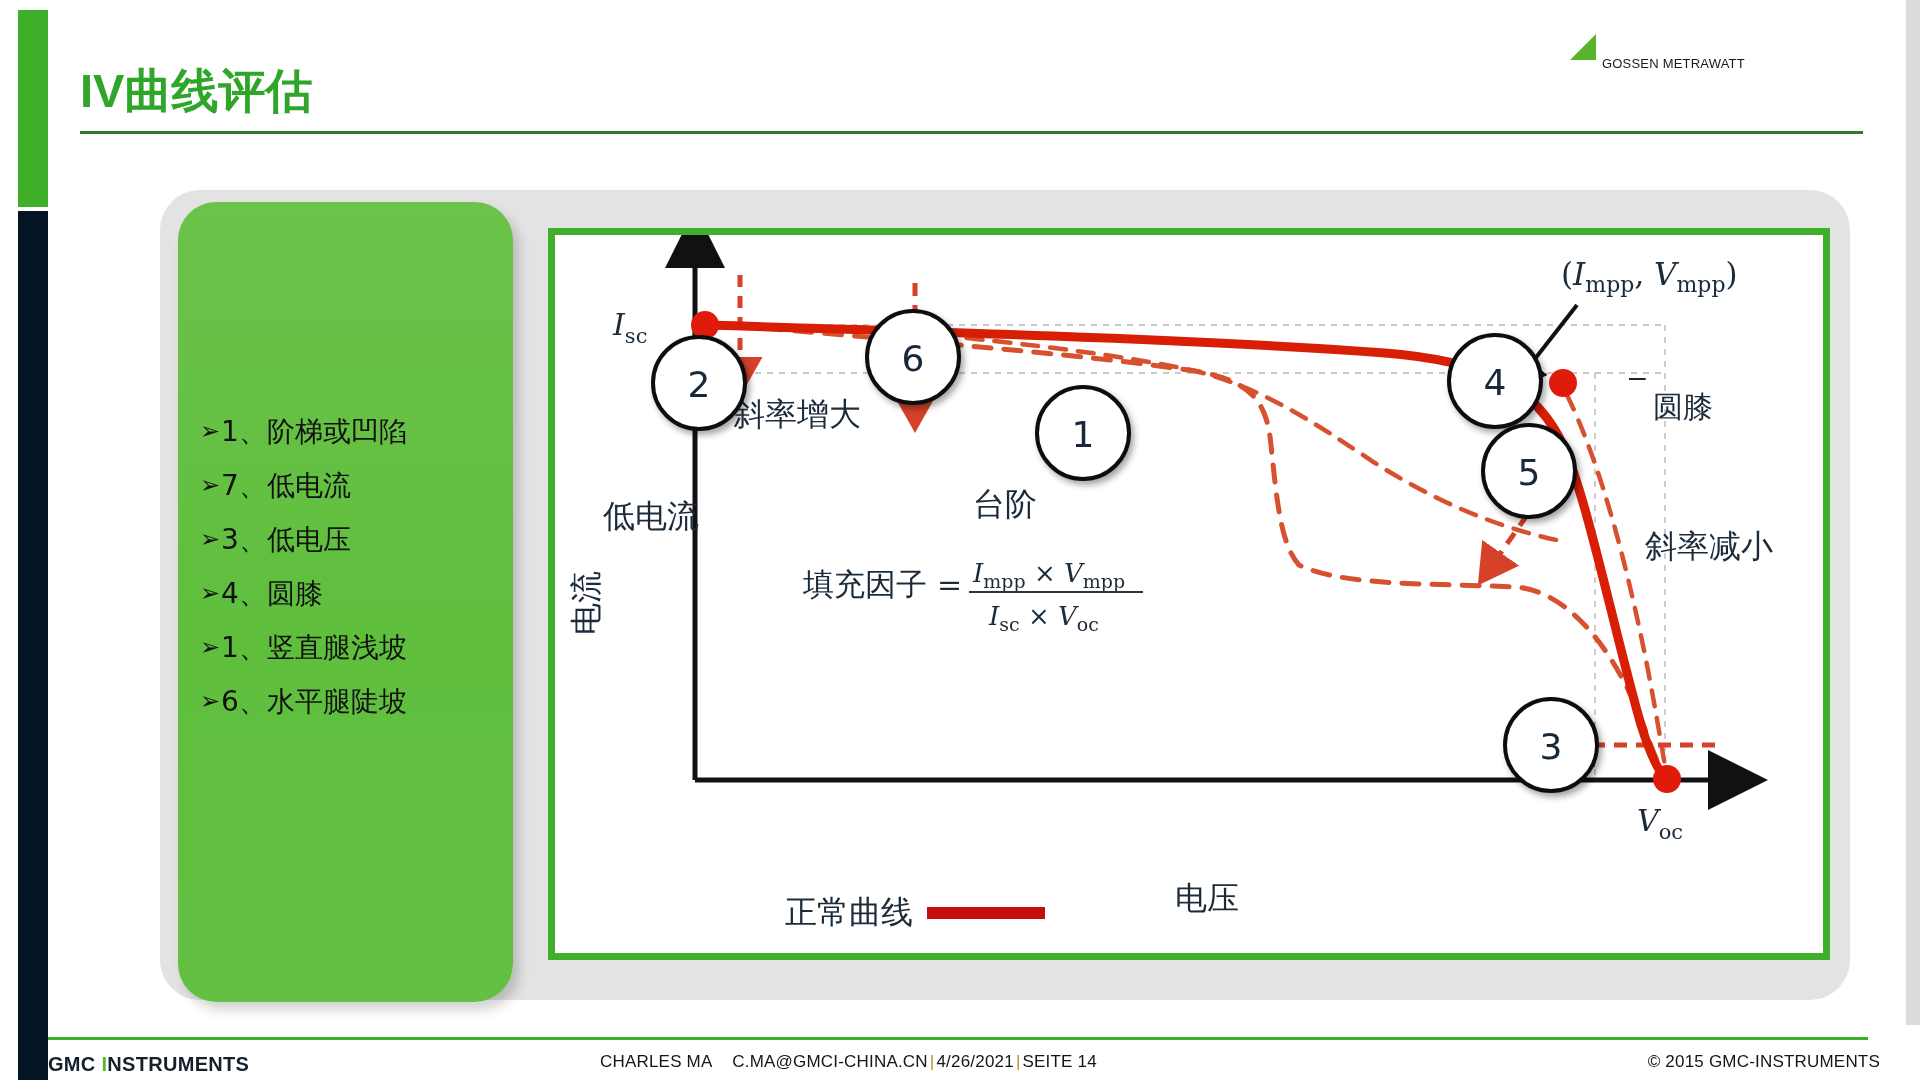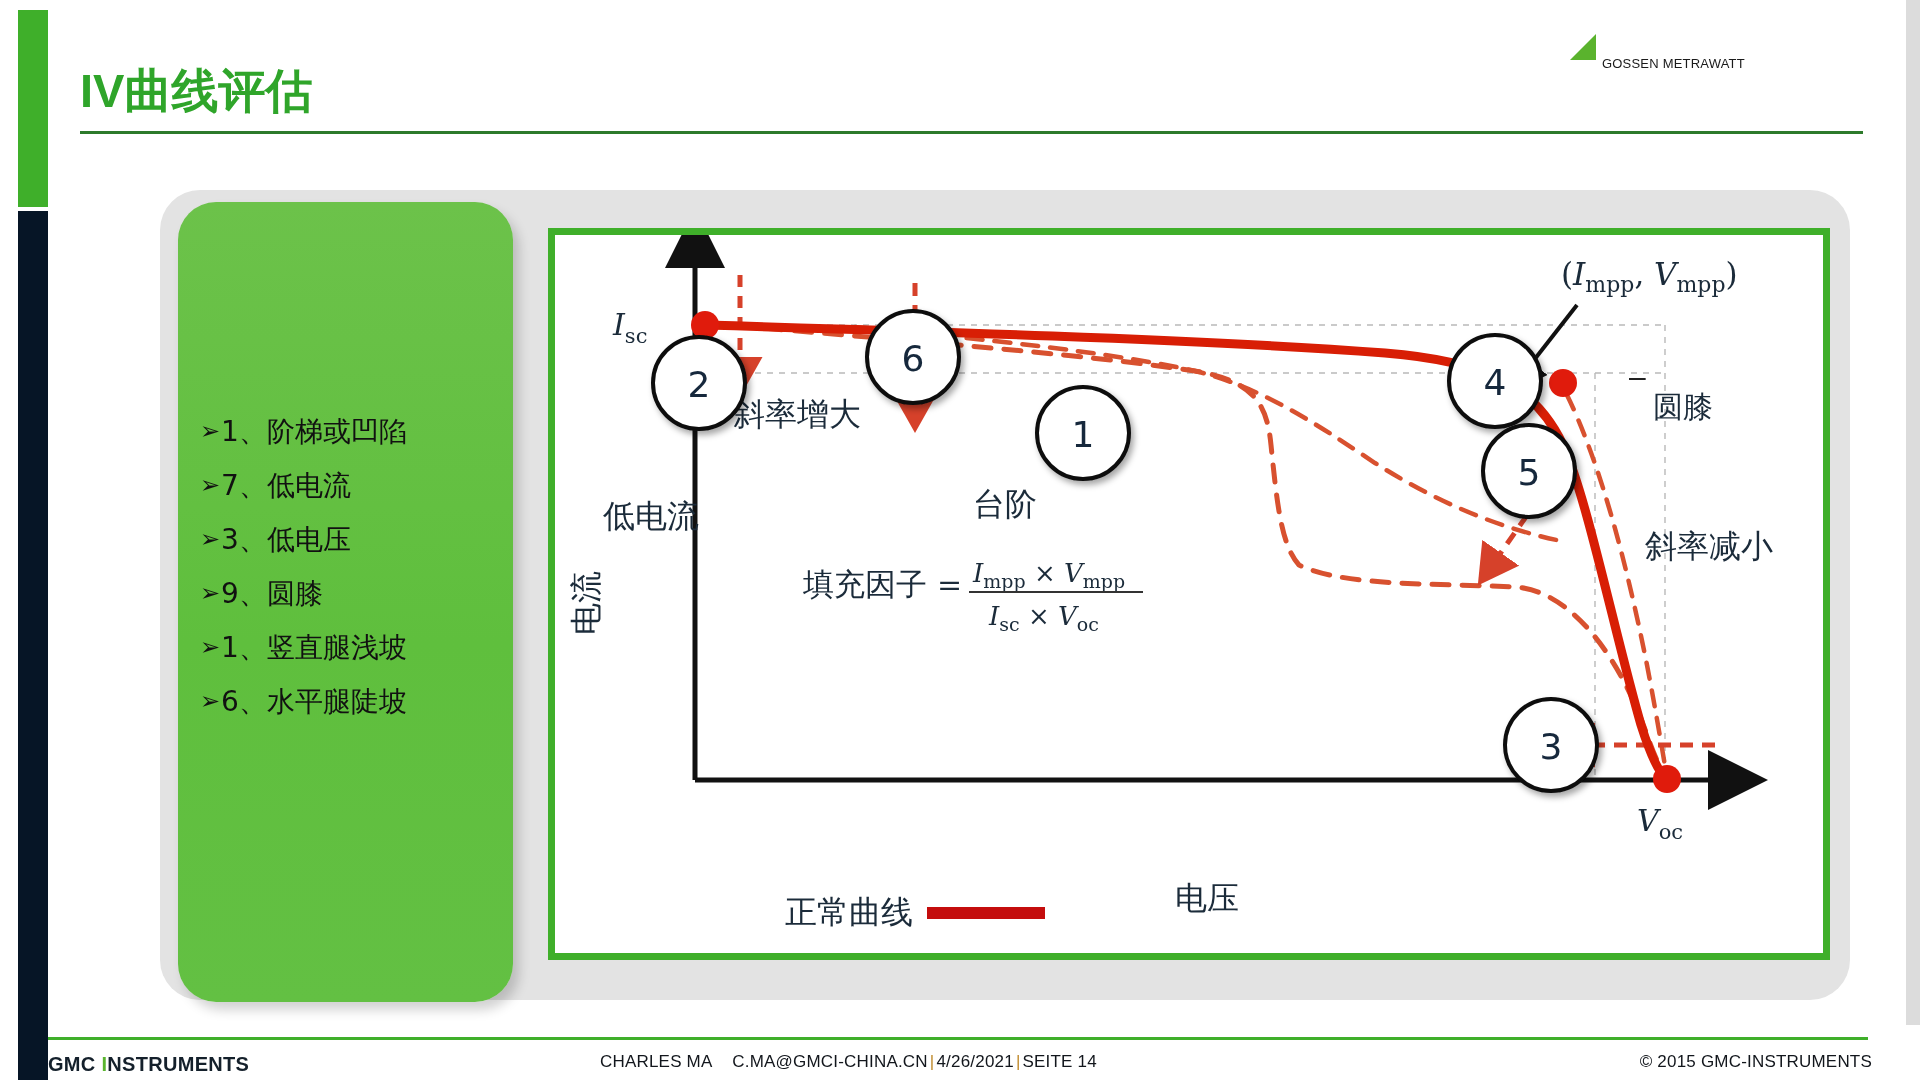--- a/index.html
+++ b/index.html
@@ -91,21 +91,21 @@
     position:absolute; left:48px; top:1053px;
     font-size:20px; font-weight:bold; color:#14202b; letter-spacing:.3px;
   }
   .footer-left .g { color:#5ab52f; }
   .footer-center {
     position:absolute; left:600px; top:1052px;
     font-size:17px; color:#12161c; letter-spacing:.2px; white-space:nowrap;
   }
   .footer-center .sep { color:#c08a2b; padding:0 2px; }
   .footer-right {
-    position:absolute; right:48px; top:1052px;
+    position:absolute; right:40px; top:1052px;
     font-size:17px; color:#12161c; letter-spacing:.2px; white-space:nowrap;
   }
 
   
   .cz { font-family:"DejaVu Sans","Liberation Sans",sans-serif; fill:#1b2b3a; }
   .cm { font-family:"DejaVu Serif","Liberation Serif",serif; fill:#1b2b3a; }
   .num { font-family:"DejaVu Sans","Liberation Sans",sans-serif; fill:#16283c; }
 </style>
 </head>
 <body>
@@ -139,21 +139,21 @@
     <div class="li">
       <span class="bullet">➢</span>
       <span>7、低电流</span>
     </div>
     <div class="li">
       <span class="bullet">➢</span>
       <span>3、低电压</span>
     </div>
     <div class="li">
       <span class="bullet">➢</span>
-      <span>9、圆膝</span>
+      <span>4、圆膝</span>
     </div>
     <div class="li">
       <span class="bullet">➢</span>
       <span>1、竖直腿浅坡</span>
     </div>
     <div class="li">
       <span class="bullet">➢</span>
       <span>6、水平腿陡坡</span>
     </div>
   </div>

